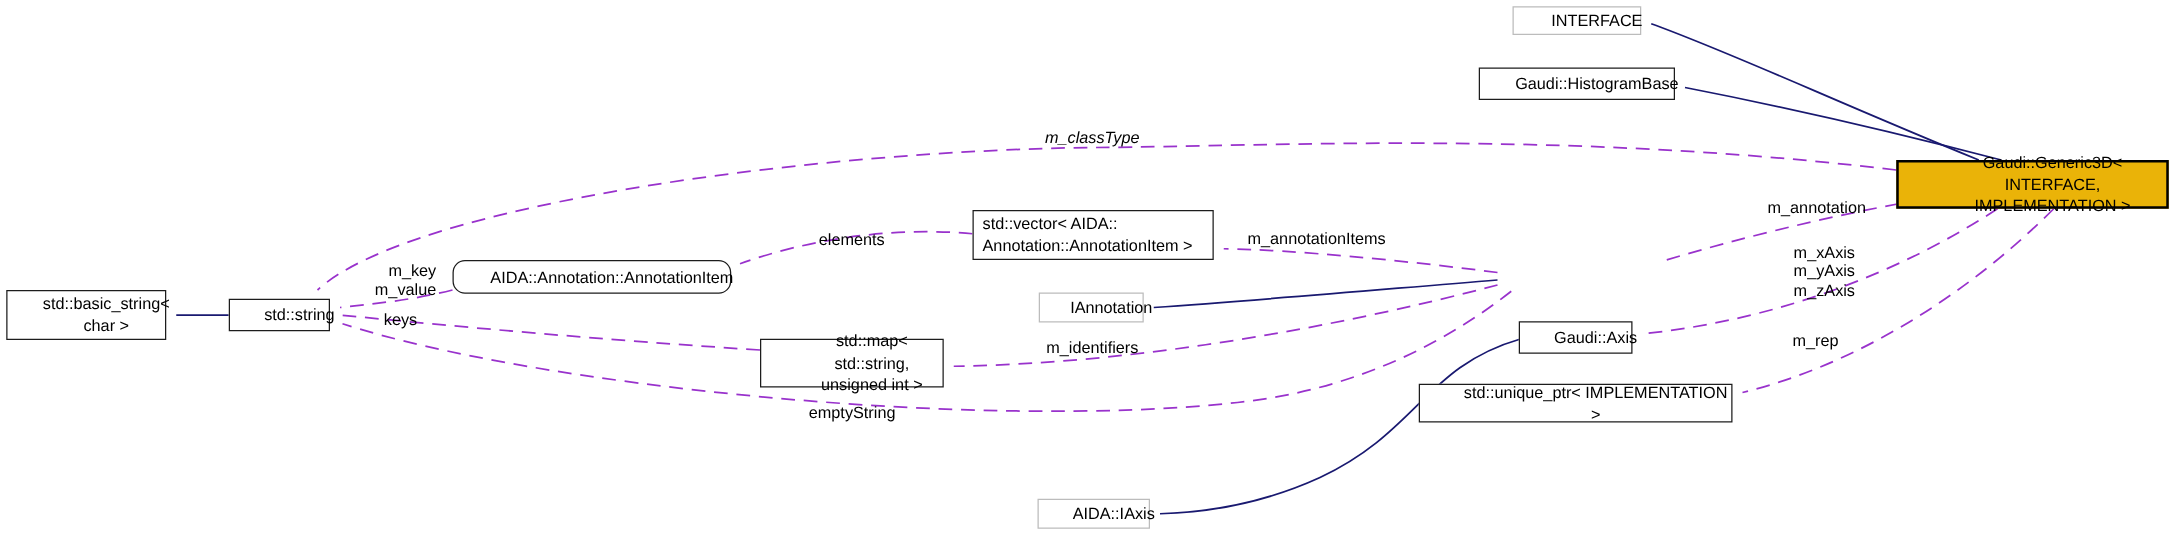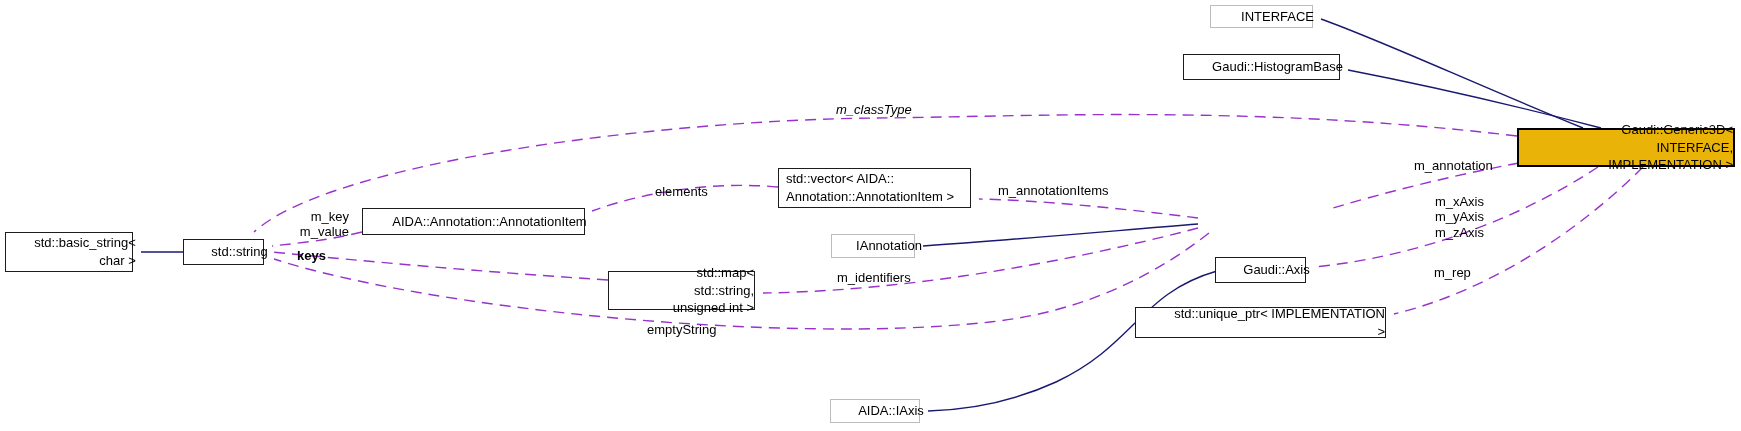--- a/index.html
+++ b/index.html
@@ -20,21 +20,21 @@
   .edges path.inh { stroke: #191970; stroke-width: 1.4; }
   .edges path.use { stroke: #9932cc; stroke-width: 1.4; stroke-dasharray: 11 7; }
   .node {
     position: absolute;
     box-sizing: border-box;
     background: #ffffff;
     border: 1.5px solid #1c1c1c;
     display: flex;
     align-items: center;
     justify-content: center;
-    text-align: right;
+    text-align: center;
     font-size: 13px;
     line-height: 1.35;
     color: #000000;
     white-space: pre-line;
     cursor: pointer;
     padding-left: 32px;
   }
   .node.ext { border: 1px solid #bcbcbc; cursor: default; }
   .node.main { background: #eab308; border: 2px solid #000000; cursor: default; }
   .node.left { justify-content: flex-start; text-align: left; padding-left: 7px; }
@@ -78,21 +78,21 @@
     <path class="use" d="M 1198 228 C 1065 263 905 291 763 293" marker-end="url(#ap)"></path>
     <path class="use" d="M 608 280 C 485 272 372 262 272 252" marker-end="url(#ap)"></path>
     <path class="use" d="M 1209 233 C 1140 287 1065 314 990 322 C 780 345 425 308 274 259" marker-end="url(#ap)"></path>
   </svg>
 
   <div class="node" style="left:5px; top:232px; width:128px; height:40px;">std::basic_string&lt;
 char &gt;</div>
 
   <div class="node" style="left:183px; top:239px; width:81px; height:26px;">std::string</div>
 
-  <div class="node" style="left:362px; top:208px; width:223px; height:27px;">AIDA::Annotation::AnnotationItem</div>
+  <div class="node" style="left:362px; top:208px; width:223px; height:27px;border-radius:10px;">AIDA::Annotation::AnnotationItem</div>
 
   <div class="node" style="left:608px; top:271px; width:147px; height:39px;">std::map&lt; std::string,
 unsigned int &gt;</div>
 
   <div class="node left" style="left:778px; top:168px; width:193px; height:40px;">std::vector&lt; AIDA::
 Annotation::AnnotationItem &gt;</div>
 
   <div class="node ext" style="left:831px; top:234px; width:84px; height:24px;">IAnnotation</div>
 
   <div class="node ext" style="left:830px; top:399px; width:90px; height:24px;">AIDA::IAxis</div>
@@ -111,21 +111,21 @@
 
   <div class="edge-label" style="left:836px; top:102px;font-style:italic;">m_classType</div>
 
   <div class="edge-label" style="left:655px; top:184px;">elements</div>
 
   <div class="edge-label" style="left:998px; top:183px;">m_annotationItems</div>
 
   <div class="edge-label center" style="left:285px; top:209px; width:64px;">m_key
 m_value</div>
 
-  <div class="edge-label" style="left:297px; top:248px;font-weight:bold;">keys</div>
+  <div class="edge-label" style="left:307px; top:248px;">keys</div>
 
   <div class="edge-label" style="left:837px; top:270px;">m_identifiers</div>
 
   <div class="edge-label" style="left:647px; top:322px;">emptyString</div>
 
   <div class="edge-label" style="left:1414px; top:158px;">m_annotation</div>
 
   <div class="edge-label center" style="left:1424px; top:194px; width:60px;">m_xAxis
 m_yAxis
 m_zAxis</div>

